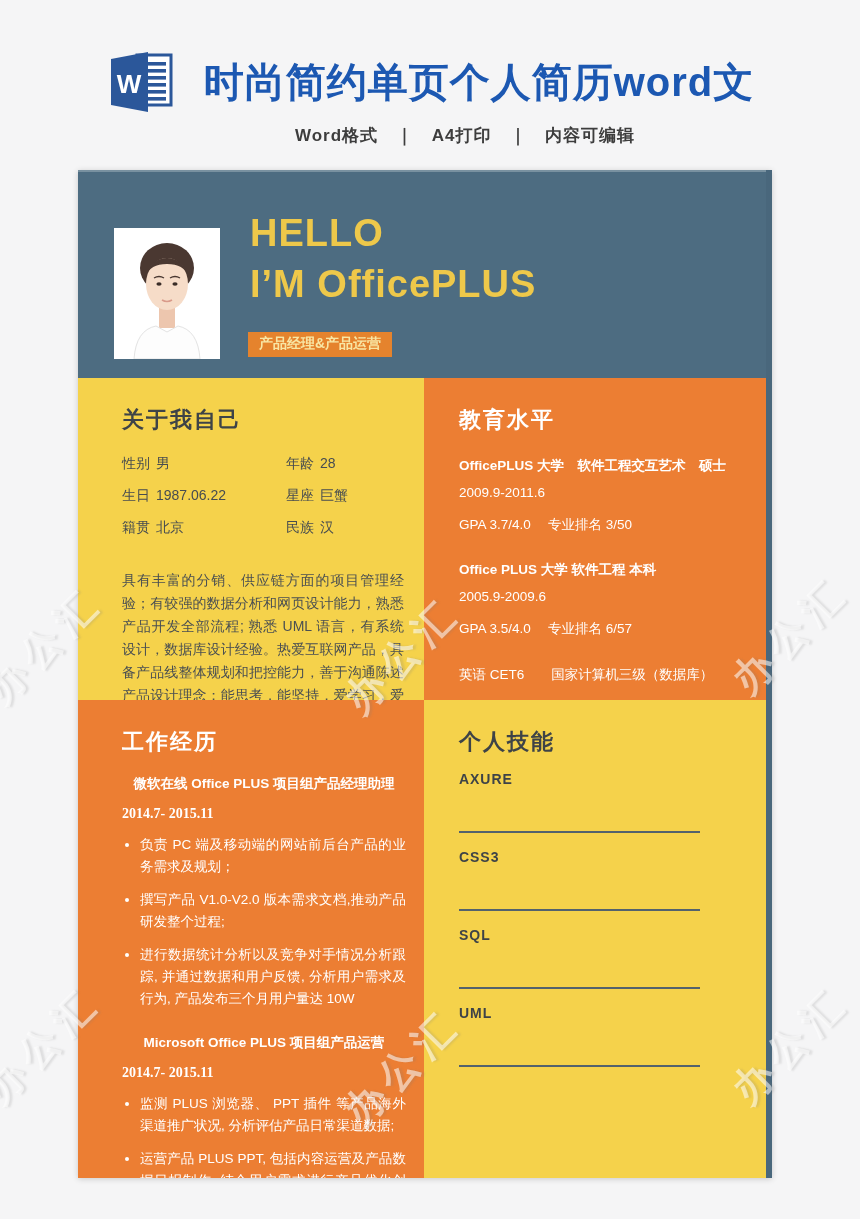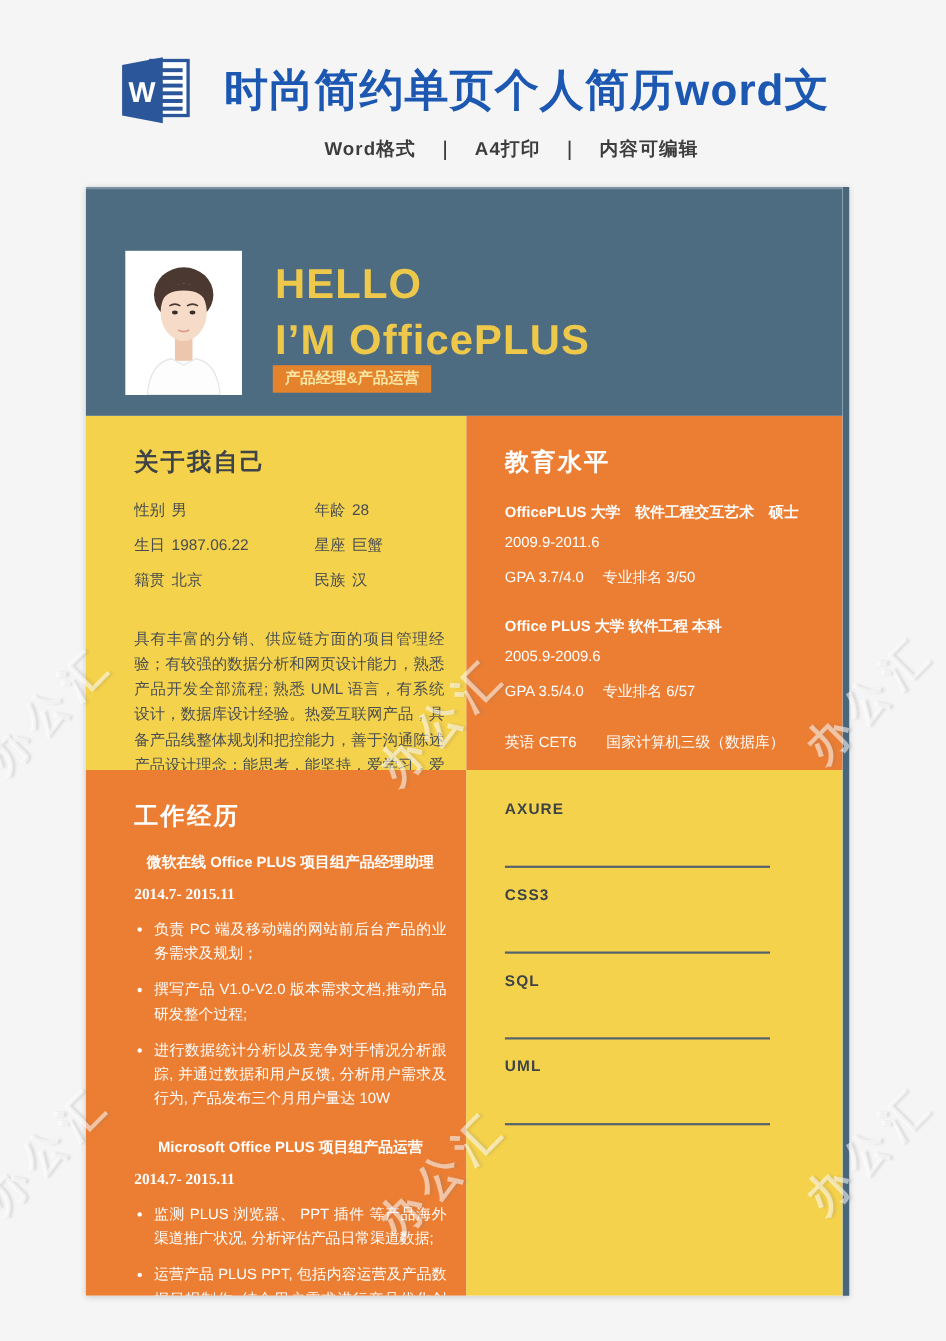--- a/index.html
+++ b/index.html
@@ -32,21 +32,21 @@
     box-shadow:0 1px 6px rgba(0,0,0,0.18);
     overflow:hidden;
   }
 
   
   .hero { position:relative; height:208px; background:#4d6c81; border-top:2px solid rgba(255,255,255,0.25); }
   .photo {
     position:absolute; left:36px; top:56px; width:106px; height:131px;
     background:#ffffff; overflow:hidden;
   }
-  .hero-text { position:absolute; left:172px; top:62px; color:#eec84a; font-weight:bold; letter-spacing:1px; }
+  .hero-text { position:absolute; left:172px; top:36px; color:#eec84a; font-weight:bold; letter-spacing:1px; }
   .hero-line { font-size:38px; line-height:51px; white-space:nowrap; }
   .role-badge {
     position:absolute; left:170px; top:160px;
     background:#e5832d; color:#f8e6a4;
     font-size:14px; font-weight:bold; padding:3px 11px 4px; white-space:nowrap;text-align:right;
   }
 
   
   .row { display:flex; }
   .row1 { height:322px; }
@@ -217,20 +217,21 @@
         </div>
         <div class="job-period">2014.7- 2015.11</div>
         <ul class="job-bullets">
           <li>监测 PLUS 浏览器、 PPT 插件 等产品海外渠道推广状况, 分析评估产品日常渠道数据;</li>
           <li>运营产品 PLUS PPT, 包括内容运营及产品数据日报制作, 结合用户需求进行产品优化创新;</li>
         </ul>
       </div>
     </div>
 
     <div class="col-r bg-yellow skills">
+      <h2 class="sec-title">个人技能</h2>
       <div class="skill">
         <div class="skill-label">AXURE</div>
         <div class="skill-line"></div>
       </div>
       <div class="skill">
         <div class="skill-label">CSS3</div>
         <div class="skill-line"></div>
       </div>
       <div class="skill">
         <div class="skill-label">SQL</div>

